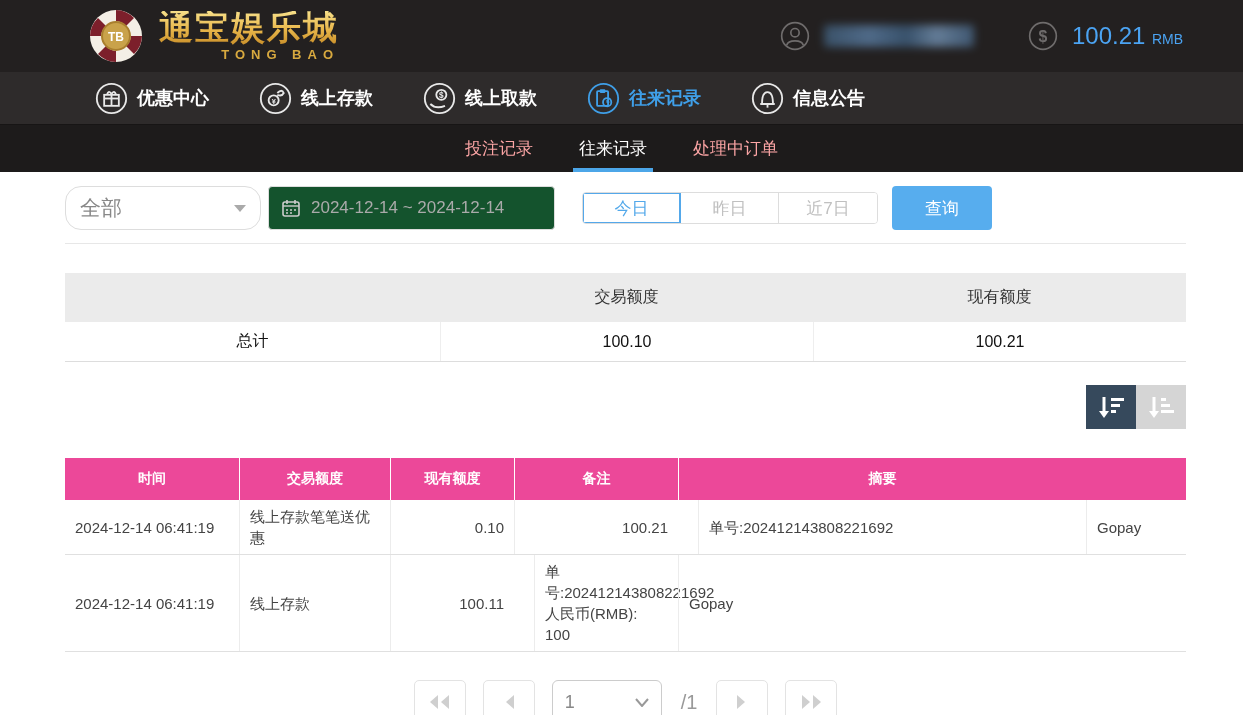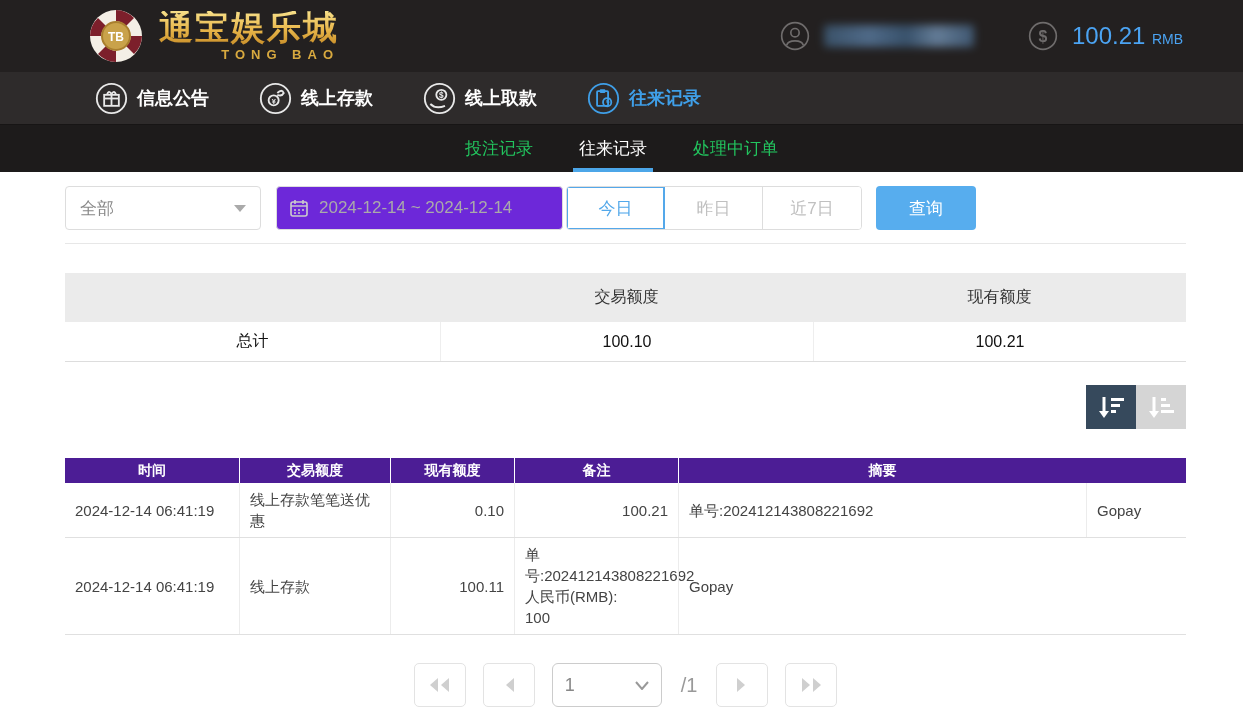--- a/index.html
+++ b/index.html
@@ -23,33 +23,33 @@
 
   
   .navbar { height:53px; background:#2e2b2b; display:flex; align-items:center; padding-left:95px; gap:50px;
     border-bottom:1px solid #171515; }
   .nav-item { display:flex; align-items:center; gap:9px; color:#fff; font-size:18px; font-weight:bold; cursor:pointer; }
   .nav-item svg { display:block; }
   .nav-item.active { color:#3f9fe8; }
 
   
   .tabbar { height:47px; background:#1d1b1b; display:flex; justify-content:center; align-items:stretch; gap:34px; }
-  .tab { position:relative; display:flex; align-items:center; color:#22c55e; font-size:17px; cursor:pointer; padding:0 6px; }
+  .tab { position:relative; display:flex; align-items:center; color:#fca5a5; font-size:17px; cursor:pointer; padding:0 6px; }
   .tab.active { color:#fff; }
   .tab.active::after { content:""; position:absolute; left:0; right:0; bottom:0; height:4px; background:#4ca6e8; }
 
   
   .content { padding:14px 57px 0 65px; }
   .filter-row { display:flex; align-items:center; height:44px; }
-  .select-box { width:196px; height:44px; border:1px solid #ddd; border-radius:4px; display:flex;
-    align-items:center; justify-content:space-between; padding:0 14px; color:#888; font-size:17px; cursor:pointer; background:#fff; }
+  .select-box { width:196px; height:44px; border:1px solid #ddd; border-radius:16px; display:flex;
+    align-items:center; justify-content:space-between; padding:0 14px; color:#888; font-size:21px; cursor:pointer; background:#fff; }
   .tri-down { width:0; height:0; border-left:6px solid transparent; border-right:6px solid transparent; border-top:7px solid #aaa; }
-  .date-box { margin-left:15px; width:287px; height:44px; border:1px solid #ddd; border-radius:4px; display:flex;
-    align-items:center; gap:10px; padding:0 12px; color:#aaa; font-size:17px; background:#6d28d9; cursor:pointer; }
-  .seg-group { margin-left:3px; display:flex; border:1px solid #ddd; border-radius:4px; overflow:hidden; height:44px; background:#fff; }
+  .date-box { margin-left:7px; width:287px; height:44px; border:1px solid #ddd; border-radius:4px; display:flex;
+    align-items:center; gap:10px; padding:0 12px; color:#aaa; font-size:17px; background:#14532d; cursor:pointer; }
+  .seg-group { margin-left:27px; display:flex; border:1px solid #ddd; border-radius:4px; overflow:hidden; height:32px; background:#fff; }
   .seg-btn { width:98px; display:flex; align-items:center; justify-content:center; color:#c0c0c0; font-size:17px;
     border-right:1px solid #ddd; cursor:pointer; background:#fff; }
   .seg-btn:last-child { border-right:none; }
   .seg-btn.active { color:#52a8ea; box-shadow:inset 0 0 0 1px #54a8ea; border-right-color:#54a8ea; }
   .query-btn { margin-left:14px; width:100px; height:44px; background:#57adee; color:#fff; font-size:17px;
     border:none; border-radius:4px; cursor:pointer; }
   .divider { margin-top:13px; border-top:1px solid #e7e7e7; }
 
   
   .summary { margin-top:29px; width:1121px; }
@@ -61,29 +61,29 @@
   .summary .s-body div:first-child { border-left:none; }
 
   
   .sort-row { margin-top:23px; display:flex; justify-content:flex-end; }
   .sort-btn { width:50px; height:44px; display:flex; align-items:center; justify-content:center; cursor:pointer; border:none; }
   .sort-btn.desc { background:#36495c; }
   .sort-btn.asc  { background:#d5d5d5; }
 
   
   .dtable { margin-top:29px; width:1121px; font-size:15px; }
-  .d-head { display:grid; grid-template-columns:174px 151px 124px 164px 408px 100px; background:#4c1d95; height:25px;text-align:center; }
+  .d-head { display:grid; grid-template-columns:174px 151px 124px 164px 408px 100px; background:#ec4899; height:42px;text-align:center; }
   .d-head div { display:flex; align-items:center; justify-content:center; color:#fff; font-weight:bold; font-size:14px;
     border-left:1px solid #fff; }
   .d-head div:first-child { border-left:none; }
   .d-row { display:grid; grid-template-columns:174px 151px 124px 164px 408px 100px; border-bottom:1px solid #e0e0e0; }
   .d-row > div { display:flex; align-items:center; color:#444; border-left:1px solid #ececec; padding:6px 10px; line-height:1.4; }
   .d-row > div:first-child { border-left:none; }
   .cell-amt, .cell-bal { justify-content:flex-end; }
-  .cell-sum { padding-left:18px; white-space:pre-line; }
+  .cell-sum { padding-left:18px; white-space:pre-line;margin-left:20px; }
   .d-row.r1 { min-height:50px; }
   .d-row.r2 { min-height:64px; }
 
   
   .pager { margin-top:28px; display:flex; justify-content:center; align-items:flex-start; gap:17px; }
   .pg-btn { width:52px; height:44px; border:1px solid #e3e3e3; border-radius:5px; background:#fff;
     display:flex; align-items:center; justify-content:center; cursor:pointer; }
   .pg-select { width:110px; height:44px; border:1px solid #ccc; border-radius:6px; background:#fff; cursor:pointer;
     display:flex; align-items:center; justify-content:space-between; padding:0 12px; color:#888; font-size:18px; }
   .pg-total { color:#999; font-size:20px; align-self:center; margin:0 2px; }
@@ -129,21 +129,21 @@
 
 <div class="navbar">
   <div class="nav-item">
     <svg width="33" height="33" viewBox="0 0 36 36">
       <circle cx="18" cy="18" r="16" fill="none" stroke="#e8e8e8" stroke-width="2"></circle>
       <rect x="10" y="14" width="16" height="12" fill="none" stroke="#e8e8e8" stroke-width="2"></rect>
       <line x1="18" y1="14" x2="18" y2="26" stroke="#e8e8e8" stroke-width="2"></line>
       <line x1="10" y1="18" x2="26" y2="18" stroke="#e8e8e8" stroke-width="2"></line>
       <path d="M13 14 q2-6 5-1 q3-5 5 1" fill="none" stroke="#e8e8e8" stroke-width="2"></path>
     </svg>
-    <span>信息公告</span>
+    <span>优惠中心</span>
   </div>
   <div class="nav-item">
     <svg width="33" height="33" viewBox="0 0 36 36">
       <circle cx="18" cy="18" r="16" fill="none" stroke="#e8e8e8" stroke-width="2"></circle>
       <circle cx="16" cy="20" r="5.5" fill="none" stroke="#e8e8e8" stroke-width="2"></circle>
       <text x="16" y="23.5" text-anchor="middle" font-size="8" fill="#e8e8e8">¥</text>
       <path d="M20 12 q5-5 7 0 q-2 4 -7 2" fill="none" stroke="#e8e8e8" stroke-width="2"></path>
     </svg>
     <span>线上存款</span>
   </div>
@@ -158,20 +158,29 @@
   </div>
   <div class="nav-item active">
     <svg width="33" height="33" viewBox="0 0 36 36">
       <circle cx="18" cy="18" r="16" fill="none" stroke="#3f9fe8" stroke-width="2"></circle>
       <rect x="11" y="10" width="12" height="16" rx="1" fill="none" stroke="#3f9fe8" stroke-width="2"></rect>
       <rect x="14" y="8" width="6" height="4" rx="1" fill="#3f9fe8"></rect>
       <circle cx="22" cy="22" r="4.5" fill="none" stroke="#3f9fe8" stroke-width="2"></circle>
       <path d="M22 19.5 v2.5 h2.5" fill="none" stroke="#3f9fe8" stroke-width="1.5"></path>
     </svg>
     <span>往来记录</span>
+  </div>
+  <div class="nav-item">
+    <svg width="33" height="33" viewBox="0 0 36 36">
+      <circle cx="18" cy="18" r="16" fill="none" stroke="#e8e8e8" stroke-width="2"></circle>
+      <path d="M12 24 c0-8 1-13 6-13 s6 5 6 13 Z" fill="none" stroke="#e8e8e8" stroke-width="2"></path>
+      <line x1="10" y1="24" x2="26" y2="24" stroke="#e8e8e8" stroke-width="2"></line>
+      <line x1="18" y1="25" x2="18" y2="28" stroke="#e8e8e8" stroke-width="2"></line>
+    </svg>
+    <span>信息公告</span>
   </div>
 </div>
 
 <div class="tabbar">
   <div class="tab">
     <span>投注记录</span>
   </div>
   <div class="tab active">
     <span>往来记录</span>
   </div>

